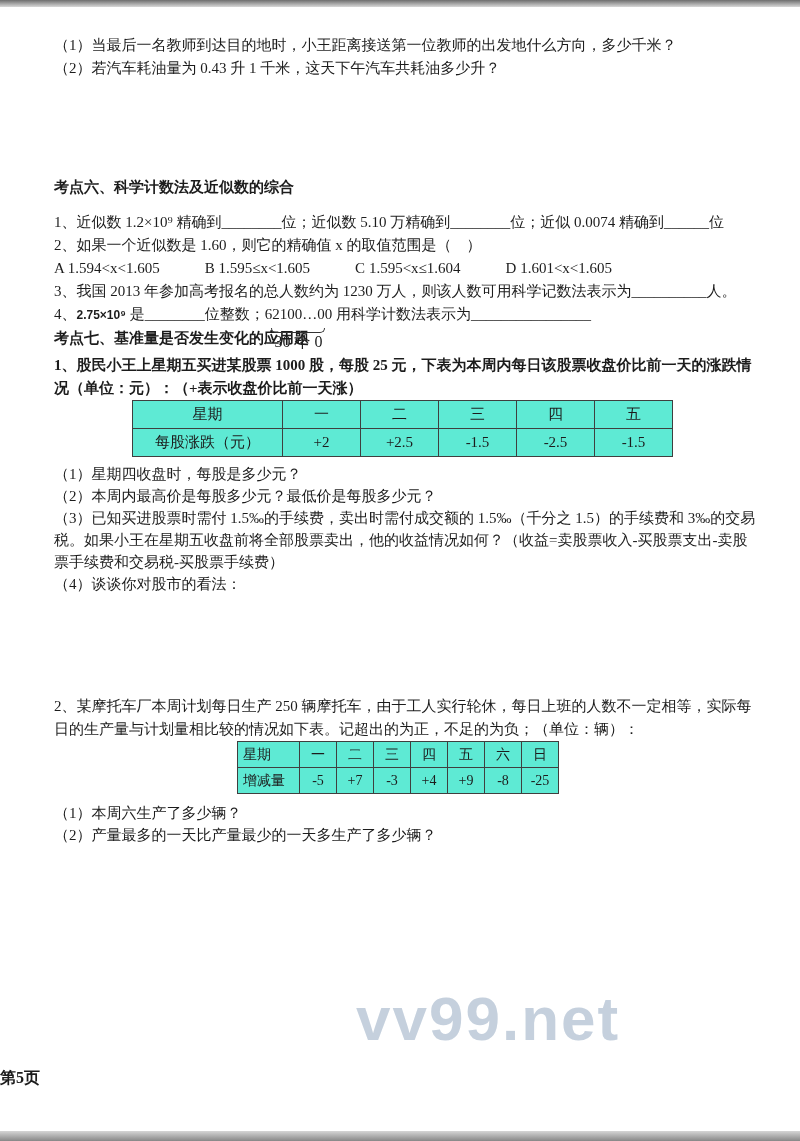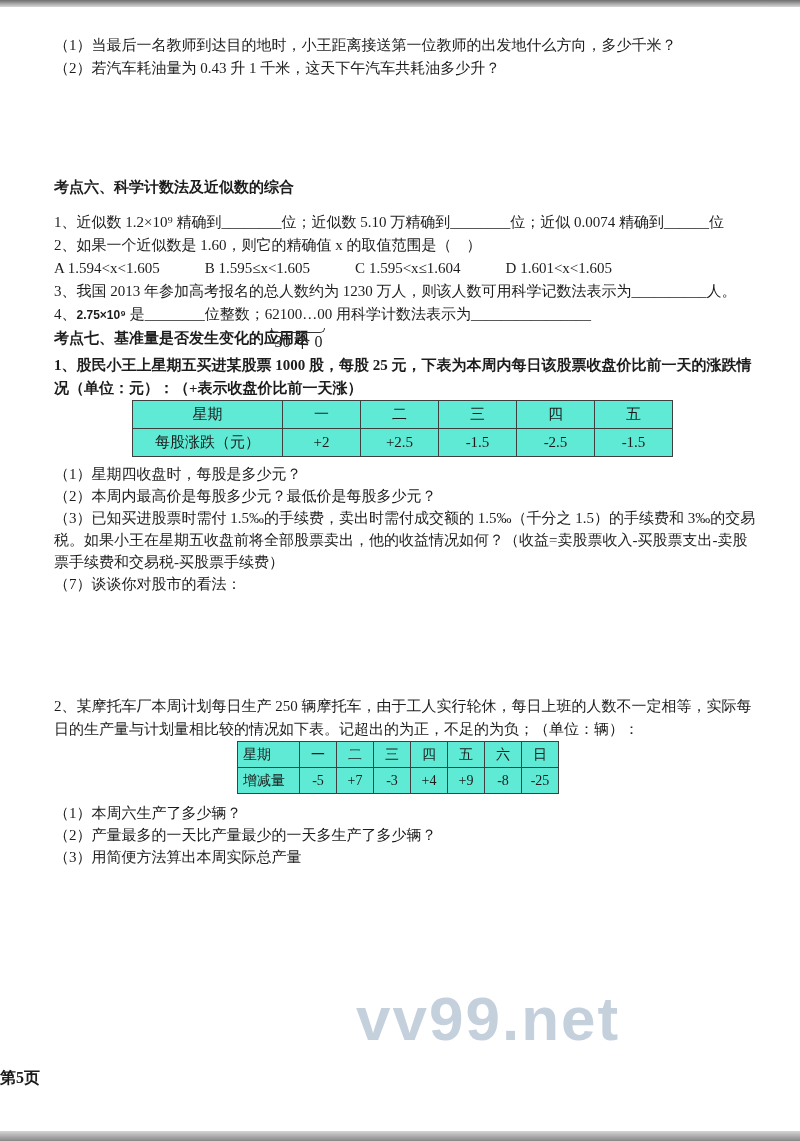--- a/index.html
+++ b/index.html
@@ -107,21 +107,21 @@
       <td class="c">-1.5</td>
       <td class="c">-2.5</td>
       <td class="c">-1.5</td>
     </tr>
   </tbody>
     </table>
 
   <p class="line sub">（1）星期四收盘时，每股是多少元？</p>
   <p class="line sub">（2）本周内最高价是每股多少元？最低价是每股多少元？</p>
   <p class="line sub">（3）已知买进股票时需付 1.5‰的手续费，卖出时需付成交额的 1.5‰（千分之 1.5）的手续费和 3‰的交易税。如果小王在星期五收盘前将全部股票卖出，他的收益情况如何？（收益=卖股票收入-买股票支出-卖股票手续费和交易税-买股票手续费）</p>
-  <p class="line sub">（7）谈谈你对股市的看法：</p>
+  <p class="line sub">（4）谈谈你对股市的看法：</p>
 
   <div class="gap-big"></div>
 
   <p class="line mb4">2、某摩托车厂本周计划每日生产 250 辆摩托车，由于工人实行轮休，每日上班的人数不一定相等，实际每日的生产量与计划量相比较的情况如下表。记超出的为正，不足的为负；（单位：辆）：</p>
 
   <table class="t2">
     <tbody>
         <tr>
       <td class="c0">星期</td>
       <td class="c">一</td>
@@ -140,21 +140,20 @@
       <td class="c">+4</td>
       <td class="c">+9</td>
       <td class="c">-8</td>
       <td class="c">-25</td>
     </tr>
   </tbody>
     </table>
 
   <p class="line sub">（1）本周六生产了多少辆？</p>
   <p class="line sub">（2）产量最多的一天比产量最少的一天多生产了多少辆？</p>
-  <p class="line sub">（3）用简便方法算出本周实际总产量</p>
 
 </div>
 
 <div class="watermark">vv99.net</div>
 
 <div class="footer">第5页</div>
 
 <div class="edge-bottom"></div>
 
 </body></html>

